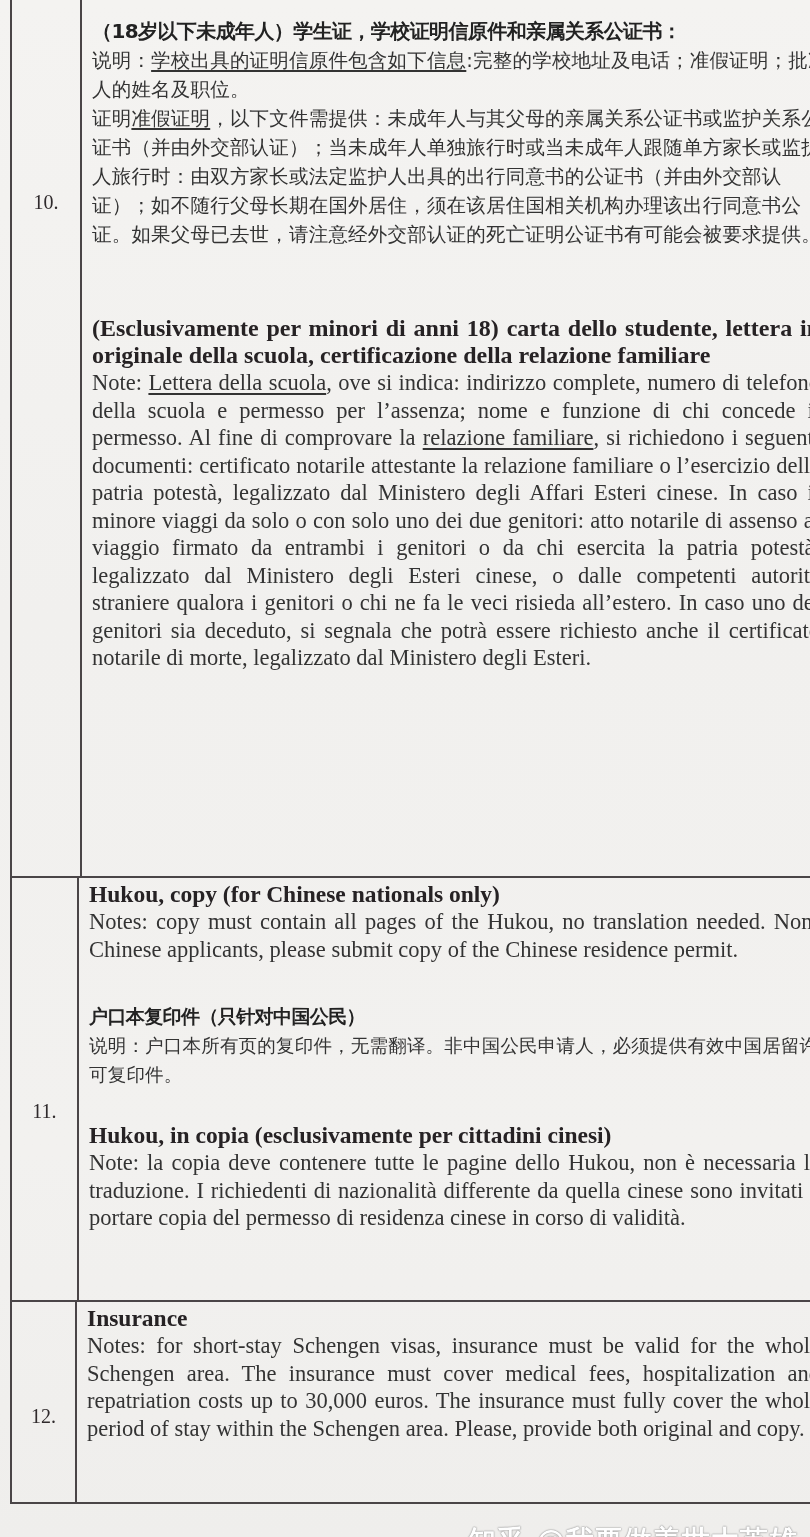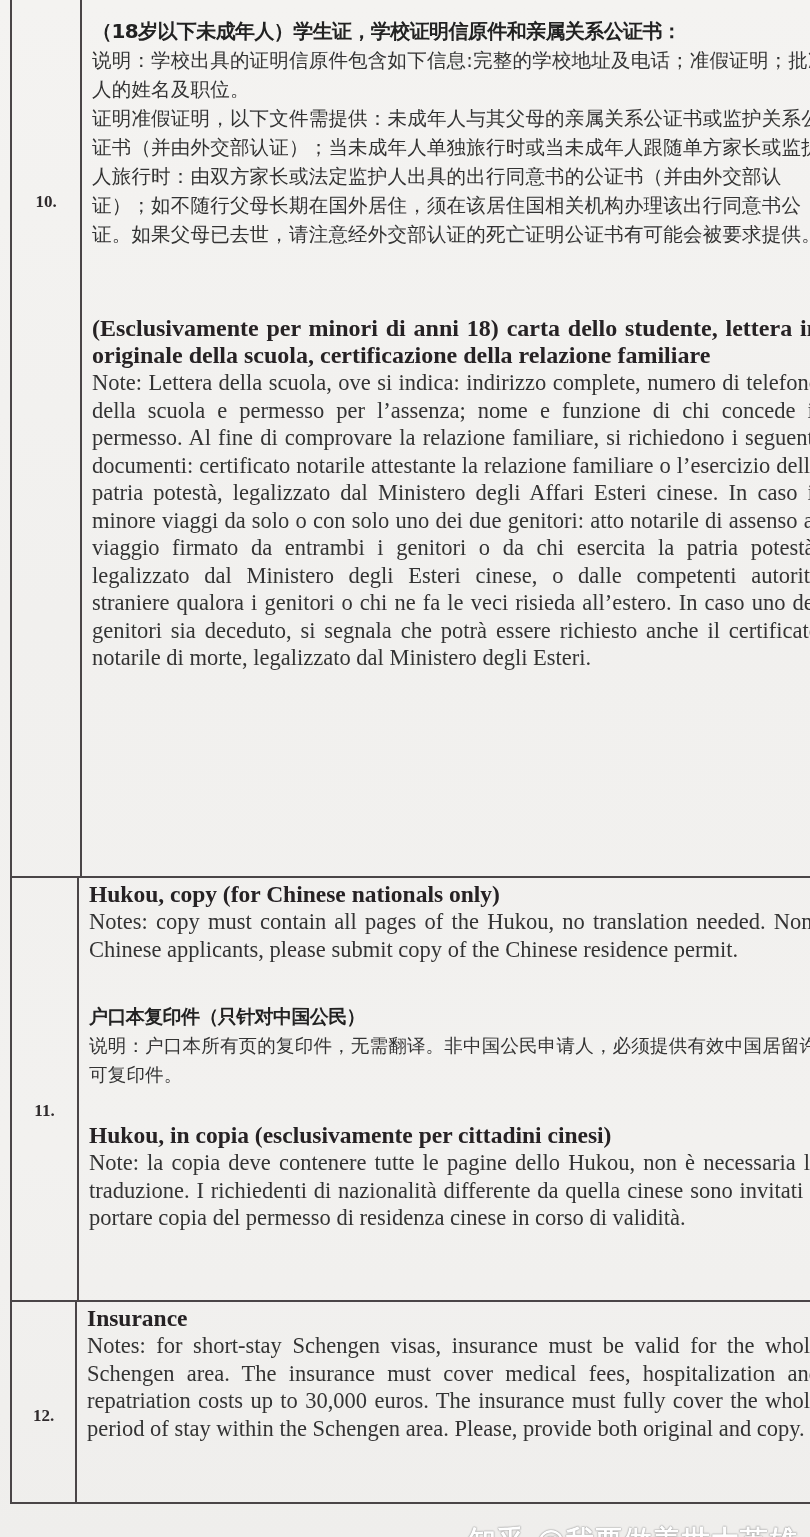--- a/index.html
+++ b/index.html
@@ -35,22 +35,22 @@
     }
     .row.first { border-top: none; }
     .num-cell {
       width: 68px;
       flex: 0 0 68px;
       border-right: 2px solid #4a4547;
       display: flex;
       align-items: center;
       justify-content: center;
       font-family: "Liberation Serif", serif;
-      font-weight: bold;
-      font-size: 17px;
+      font-weight: normal;
+      font-size: 20px;
       color: #2f2a2c;
     }
     .content-cell {
       flex: 1 1 auto;
       padding: 0 0 0 10px;
       width: 720px;
     }
     .zh-title {
       font-family: "DejaVu Sans", sans-serif;
       font-weight: bold;
@@ -83,20 +83,21 @@
       text-align: justify;
     }
     .en-title {
       font-family: "Liberation Serif", serif;
       font-weight: bold;
       font-size: 23.5px;
       line-height: 28px;
       color: #262224;
     }
     .u {
+      text-decoration: underline;
       text-decoration-thickness: 1.5px;
       text-underline-offset: 3px;
     }
     .gap { display: block; }
     .watermark {
       position: absolute;
       left: 468px;
       top: 1522px;
       font-family: "DejaVu Sans", sans-serif;
       font-size: 28px;

